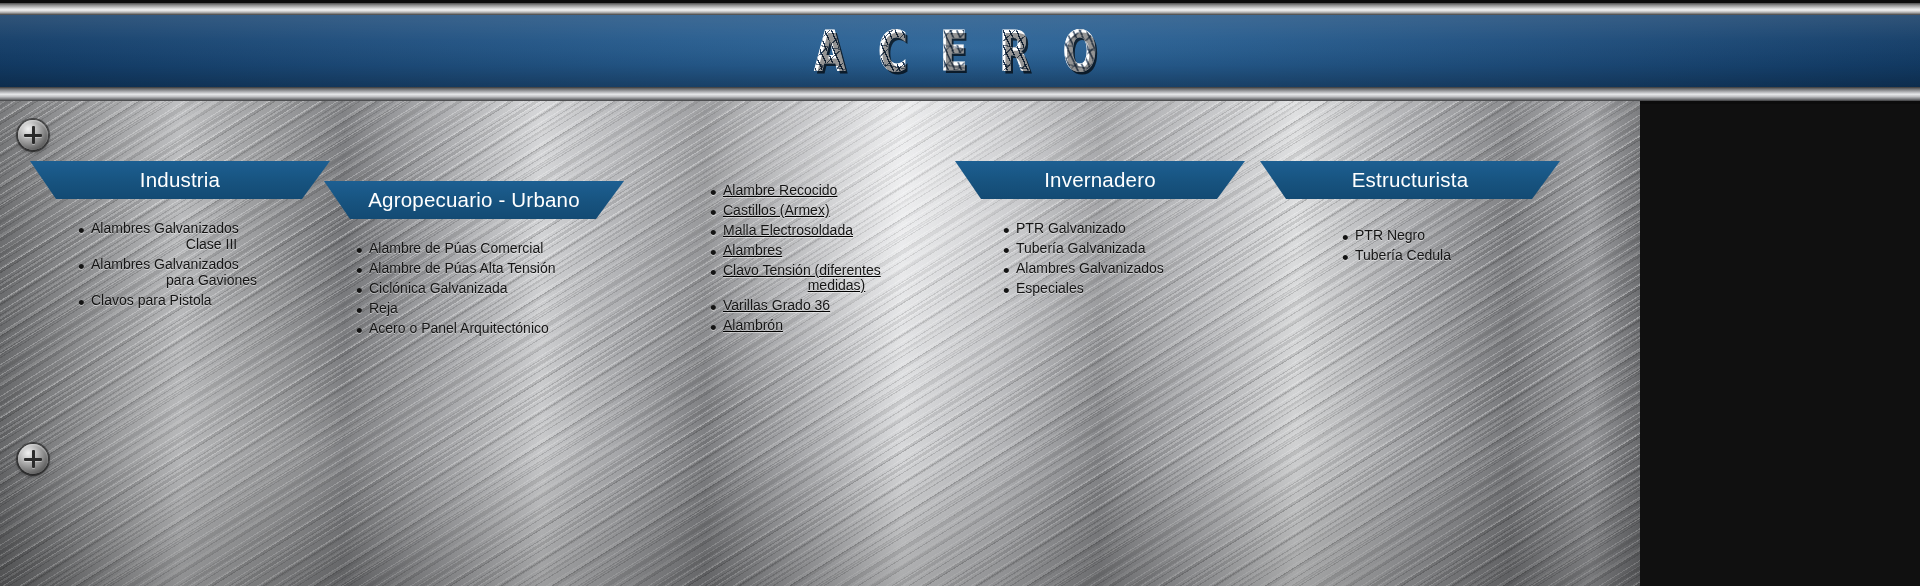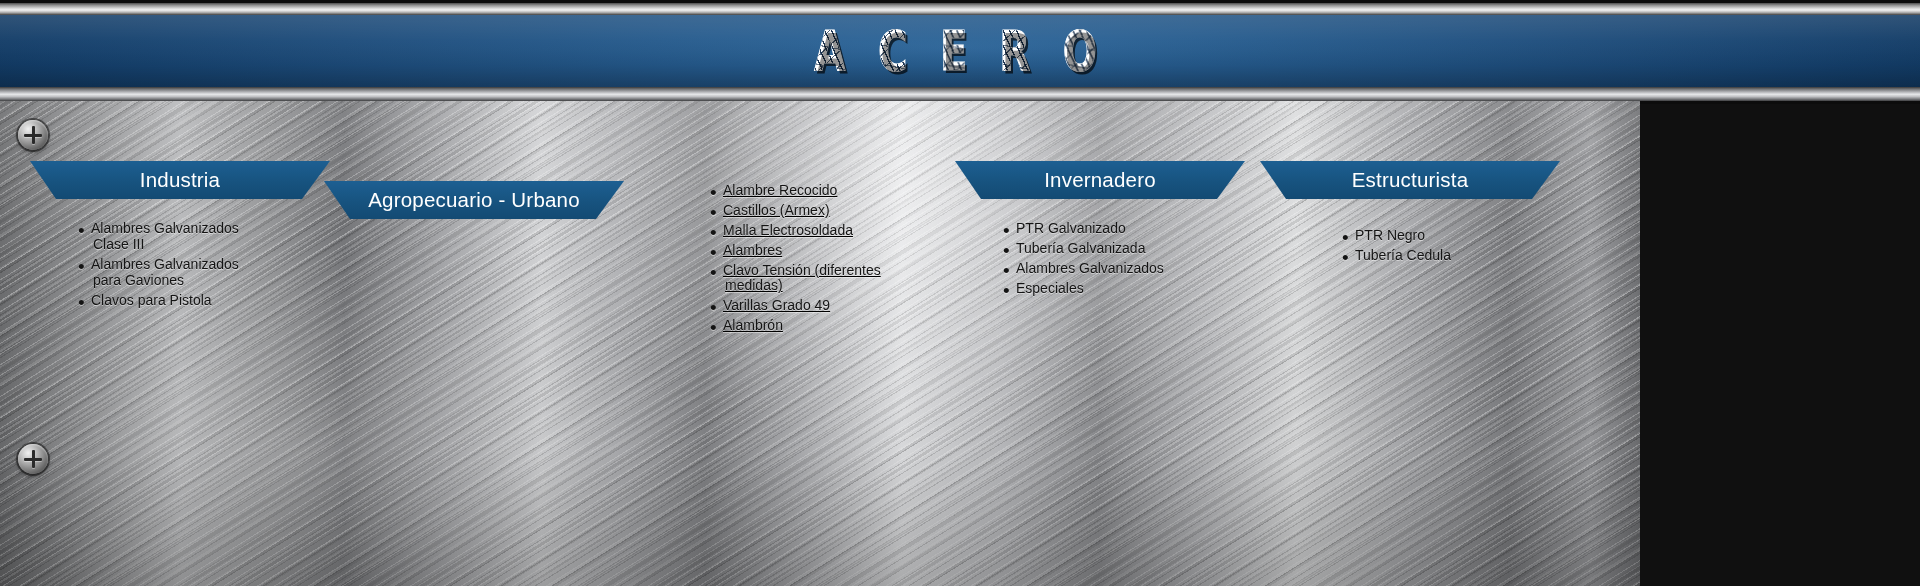--- a/index.html
+++ b/index.html
@@ -172,21 +172,21 @@
     color:#141414;
     margin-bottom:4px;
     padding-left:13px;
     text-shadow:0 1px 0 rgba(255,255,255,.45);
   }
   .list li::before{
     content:"\2022";
     position:absolute; left:0; top:-1px;
     font-size:19px; color:#141414;
   }
-  .list li .cont{ display:block; padding-left:2px; }
+  .list li .cont{ display:block; padding-left:2px;text-align:center; }
 
   
   .col.c1{ left:30px;   width:300px; }
   .col.c1 .list{ padding-left:48px; }
   .col.c2{ left:324px;  width:300px;margin-top:20px; }
   .col.c2 .list{ padding-left:32px; }
   .col.c3{ left:648px;  width:300px; }
   .col.c3 .list{ padding-left:62px;text-decoration:underline; }
   .col.c4{ left:955px;  width:290px; }
   .col.c4 .list{ padding-left:48px; }
@@ -236,29 +236,36 @@
         <div class="col c1">
           <div class="tab">Industria</div>
           <ul class="list">
             <li><span>Alambres Galvanizados</span><span class="cont">Clase III</span></li>
             <li><span>Alambres Galvanizados</span><span class="cont">para Gaviones</span></li>
             <li><span>Clavos para Pistola</span></li>
           </ul>
         </div>
         <div class="col c2">
           <div class="tab">Agropecuario - Urbano</div>
+          <ul class="list">
+            <li><span>Alambre de Púas Comercial</span></li>
+            <li><span>Alambre de Púas Alta Tensión</span></li>
+            <li><span>Ciclónica Galvanizada</span></li>
+            <li><span>Reja</span></li>
+            <li><span>Acero o Panel Arquitectónico</span></li>
+          </ul>
         </div>
         <div class="col c3">
           <ul class="list">
             <li><span>Alambre Recocido</span></li>
             <li><span>Castillos (Armex)</span></li>
             <li><span>Malla Electrosoldada</span></li>
             <li><span>Alambres</span></li>
             <li><span>Clavo Tensión (diferentes</span><span class="cont">medidas)</span></li>
-            <li><span>Varillas Grado 49</span></li>
+            <li><span>Varillas Grado 36</span></li>
             <li><span>Alambrón</span></li>
           </ul>
         </div>
         <div class="col c4">
           <div class="tab">Invernadero</div>
           <ul class="list">
             <li><span>PTR Galvanizado</span></li>
             <li><span>Tubería Galvanizada</span></li>
             <li><span>Alambres Galvanizados</span></li>
             <li><span>Especiales</span></li>

